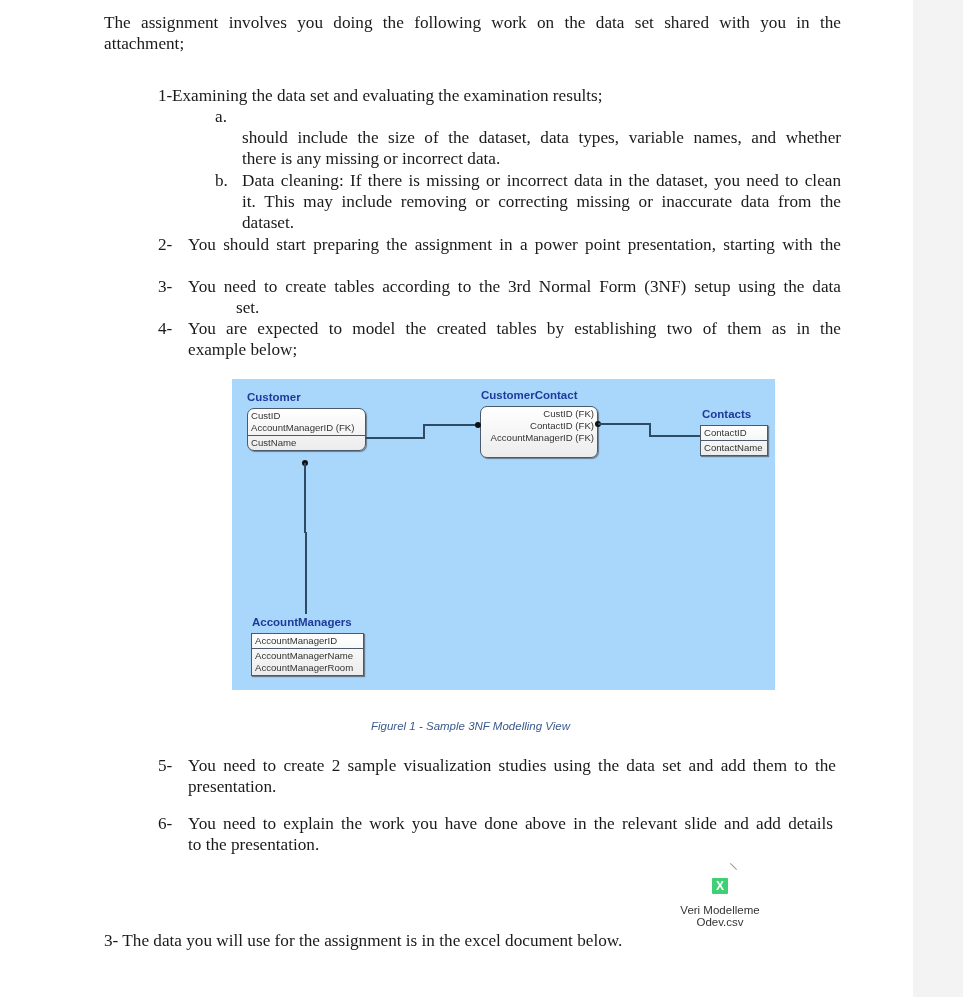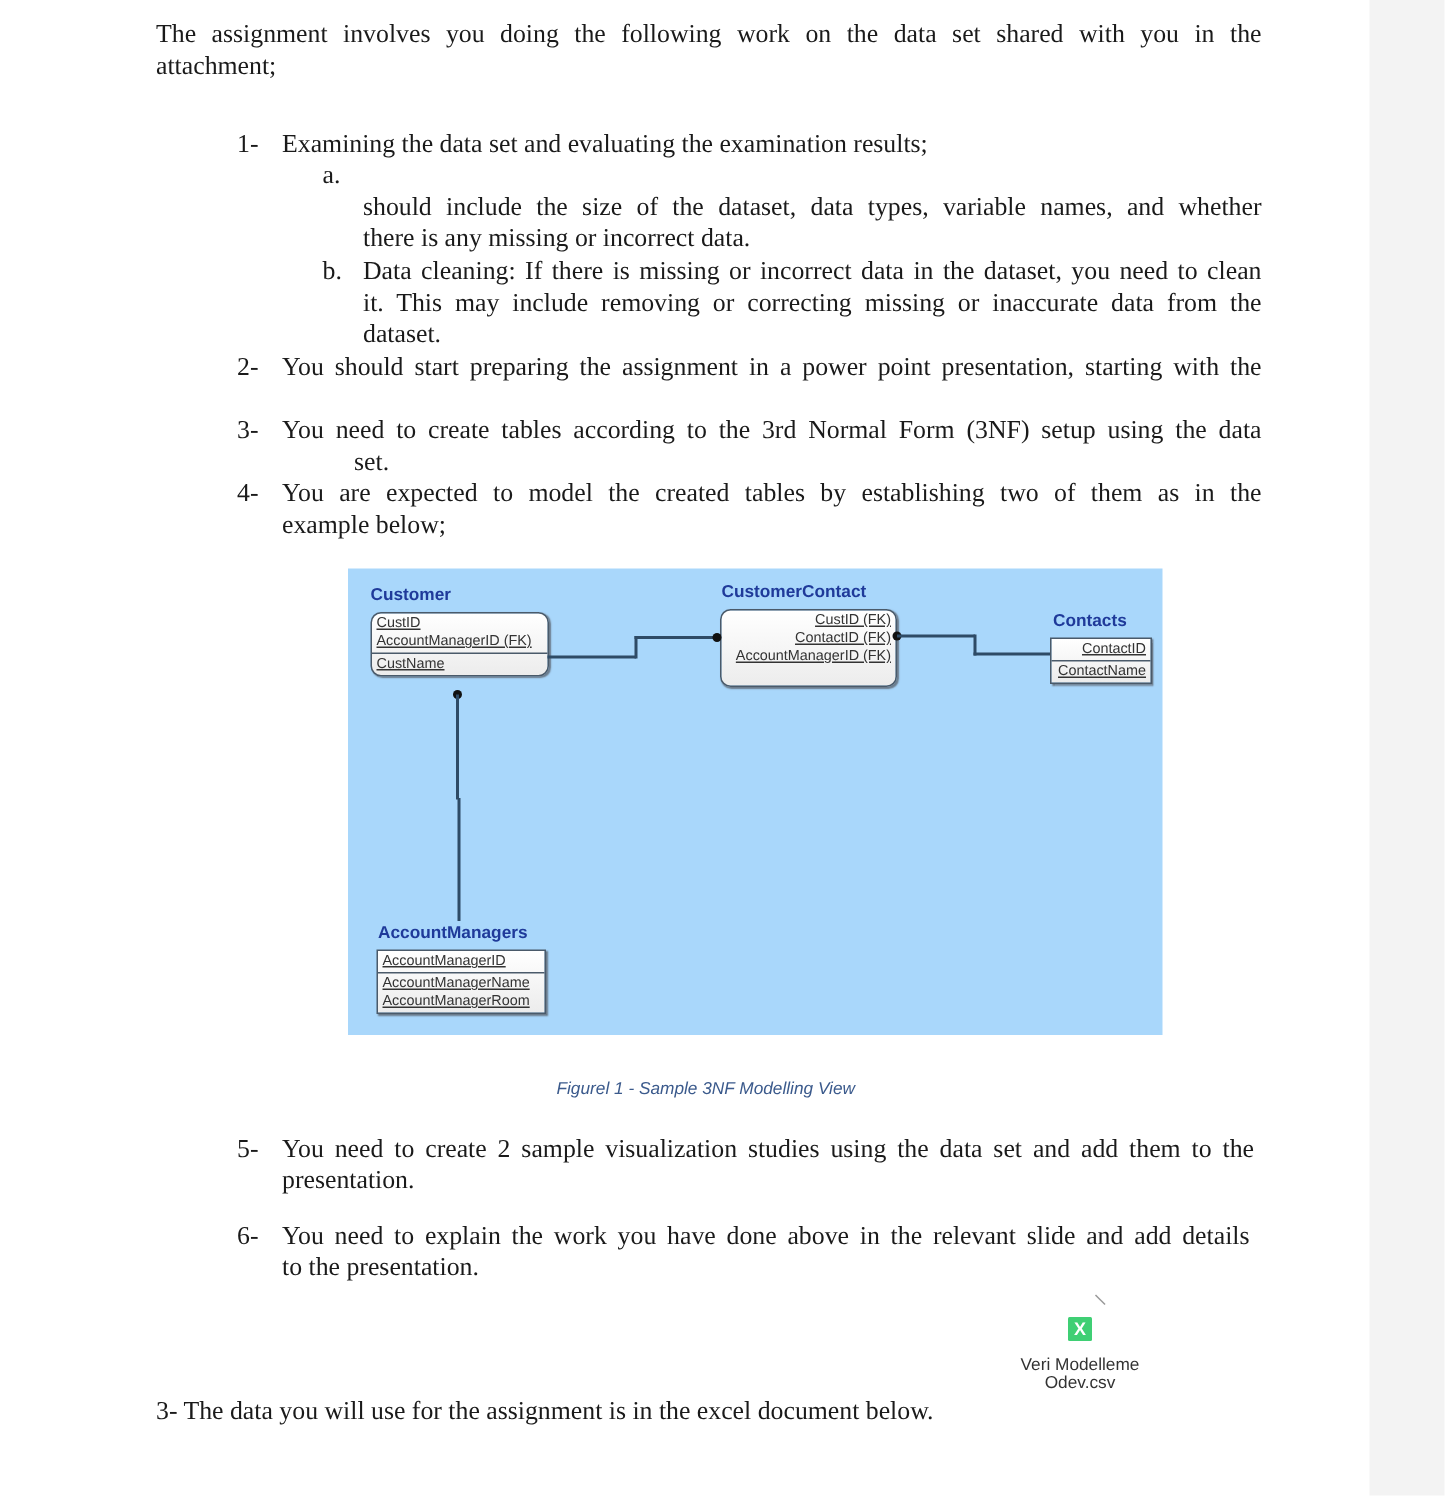--- a/index.html
+++ b/index.html
@@ -28,21 +28,21 @@
       background: #a9d7fb;
     }
     .ent-title {
       position: absolute; font-family: "Liberation Sans", "DejaVu Sans", sans-serif;
       font-weight: bold; font-size: 11.5px; color: #1f3a9a; white-space: nowrap;
     }
     .ent-box {
       position: absolute; background: linear-gradient(#ffffff, #ececec);
       border: 1px solid #4a5a6a; box-shadow: 1px 1px 1px #6b7b8b;
       font-family: "Liberation Sans", "DejaVu Sans", sans-serif;
-      font-size: 9.6px; color: #333; text-decoration: underline; 
+      font-size: 9.6px; color: #333; 
     }
     .ent-box.rounded { border-radius: 7px; }
     .ent-sec { padding: 1px 3px; }
     .ent-sec + .ent-sec { border-top: 1px solid #4a5a6a; }
     .ent-row { line-height: 12px; white-space: nowrap; }
     .wire { position: absolute; background: #2e4b66; }
     .dot { position: absolute; width: 6px; height: 6px; border-radius: 50%; background: #111; }
 
     .caption {
       position: absolute; left: 0; width: 913px; top: 720px; text-align: center;
@@ -68,21 +68,21 @@
 <body>
 
 <div class="gray-strip"></div>
 
 <div class="page">
 
   <div class="p last-just" style="left:104px; top:12px; width:737px;">The assignment involves you doing the following work on the data set shared with you in the</div>
   <div class="line" style="left:104px; top:33px;">attachment;</div>
 
   <div class="num" style="left:158px; top:85px;">1-</div>
-  <div class="line" style="left:188px; top:85px;text-align:center;">Examining the data set and evaluating the examination results;</div>
+  <div class="line" style="left:172px; top:85px;text-align:center;">Examining the data set and evaluating the examination results;</div>
 
   <div class="num" style="left:215px; top:106px;">a.</div>
   <div class="p last-just" style="left:242px; top:127px; width:599px;">should include the size of the dataset, data types, variable names, and whether</div>
   <div class="line" style="left:242px; top:148px;">there is any missing or incorrect data.</div>
 
   <div class="num" style="left:215px; top:170px;">b.</div>
   <div class="p last-just" style="left:242px; top:170px; width:599px;">Data cleaning: If there is missing or incorrect data in the dataset, you need to clean</div>
   <div class="p last-just" style="left:242px; top:191px; width:599px;">it. This may include removing or correcting missing or inaccurate data from the</div>
   <div class="line" style="left:242px; top:212px;">dataset.</div>
 
@@ -113,21 +113,21 @@
     <div class="ent-title" style="left:249px; top:10px;">CustomerContact</div>
     <div class="ent-box rounded" style="left:248px; top:27px; width:116px; height:50px;text-align:right;">
       <div class="ent-sec">
         <div class="ent-row">CustID (FK)</div>
         <div class="ent-row">ContactID (FK)</div>
         <div class="ent-row">AccountManagerID (FK)</div>
       </div>
     </div>
 
     <div class="ent-title" style="left:470px; top:29px;">Contacts</div>
-    <div class="ent-box" style="left:468px; top:46px; width:66px;text-align:right;">
+    <div class="ent-box" style="left:468px; top:46px; width:66px;">
       <div class="ent-sec">
         <div class="ent-row">ContactID</div>
       </div>
       <div class="ent-sec">
         <div class="ent-row">ContactName</div>
       </div>
     </div>
 
     <div class="ent-title" style="left:20px; top:237px;">AccountManagers</div>
     <div class="ent-box" style="left:19px; top:254px; width:111px;">

